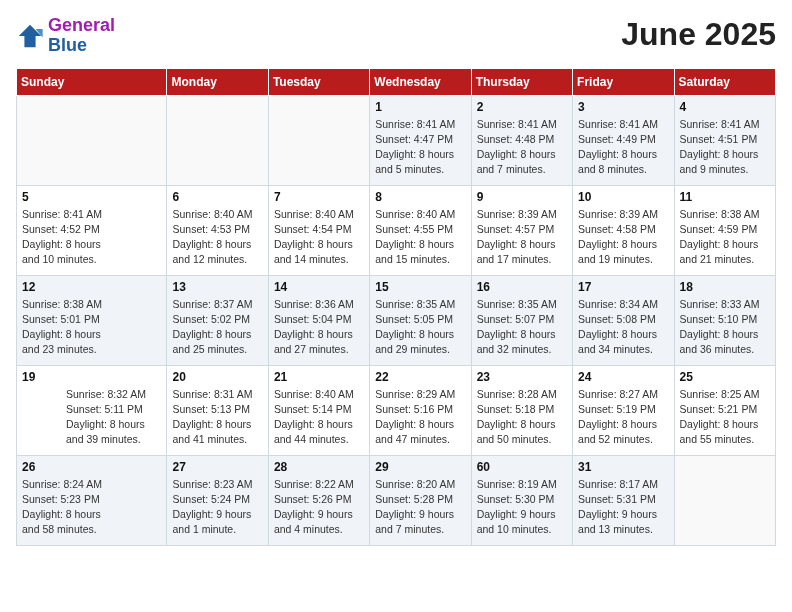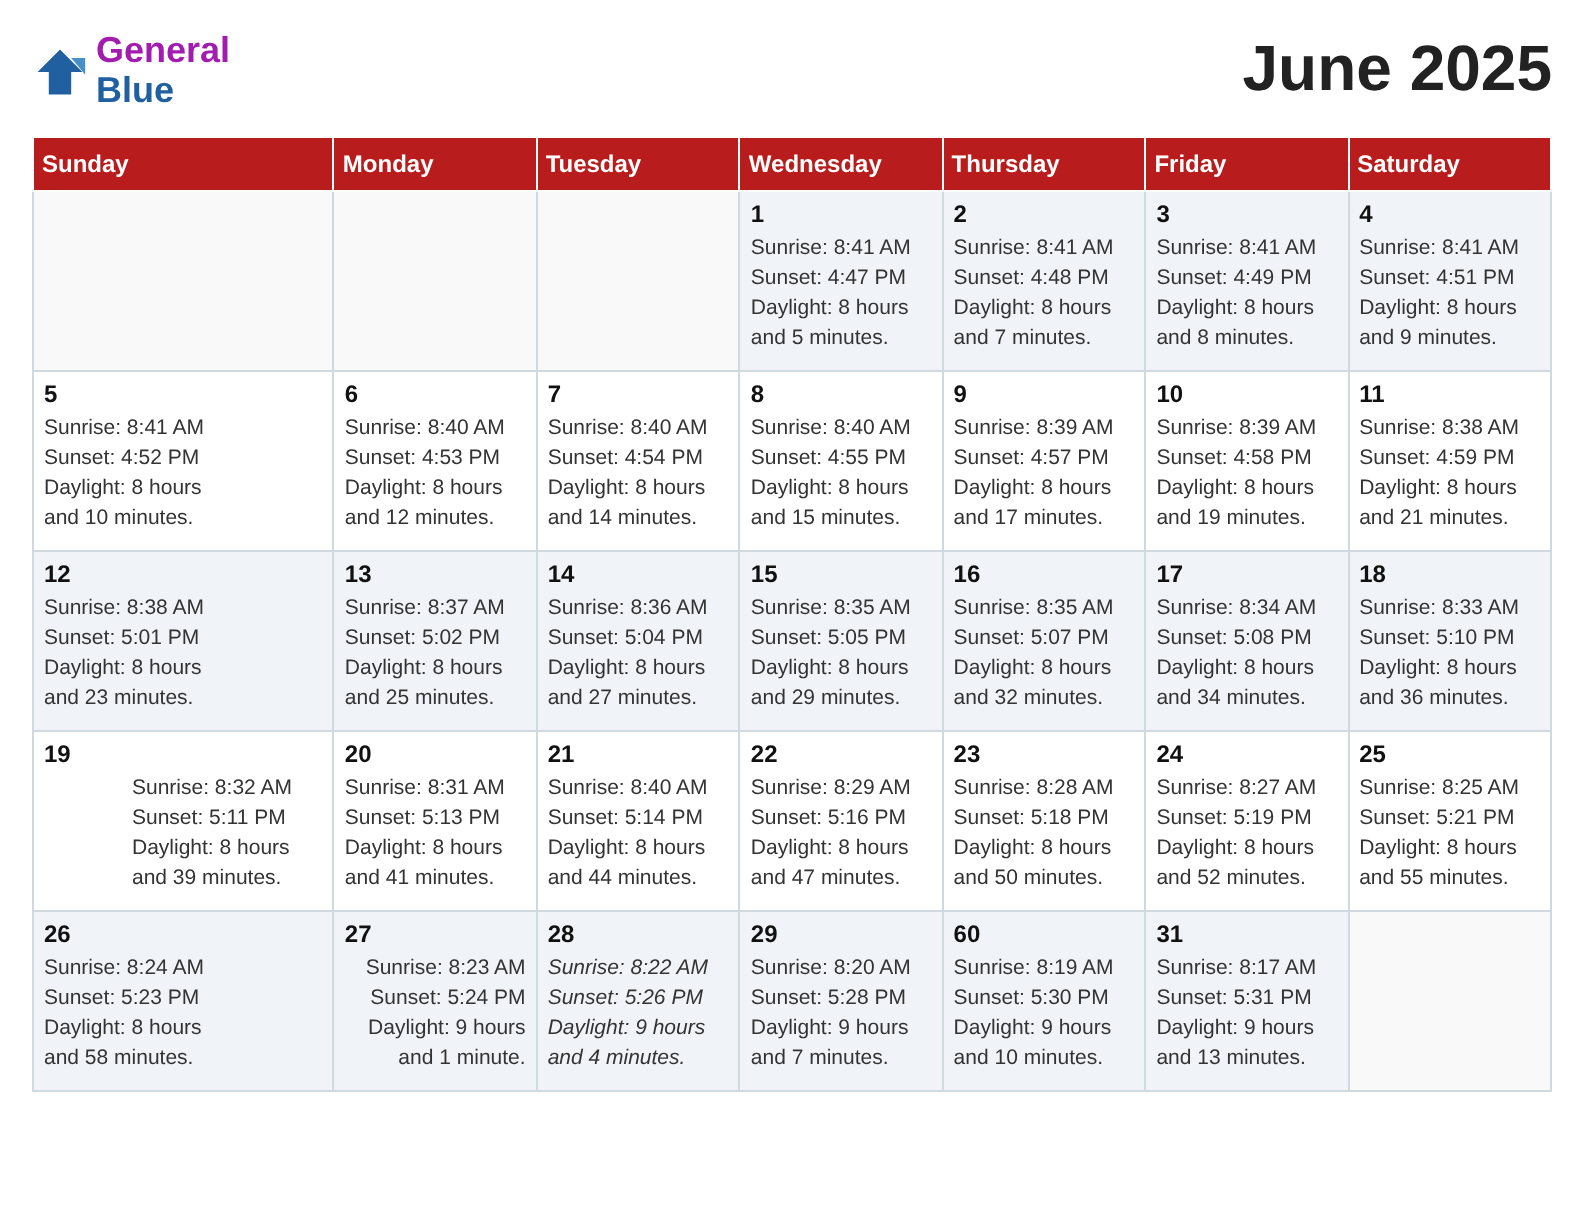--- a/index.html
+++ b/index.html
@@ -308,28 +308,28 @@
       <tr>
         <td>
           <div class="day-number">26</div>
           <div class="day-info" style="white-space: pre-line;">Sunrise: 8:24 AM
 Sunset: 5:23 PM
 Daylight: 8 hours
 and 58 minutes.</div>
         </td>
         <td>
           <div class="day-number">27</div>
-          <div class="day-info" style="white-space: pre-line; text-align: right;">Sunrise: 8:23 AM
+          <div class="day-info" style="white-space: pre-line;">Sunrise: 8:23 AM
 Sunset: 5:24 PM
 Daylight: 9 hours
 and 1 minute.</div>
         </td>
         <td>
           <div class="day-number">28</div>
-          <div class="day-info" style="white-space: pre-line; font-style: italic;">Sunrise: 8:22 AM
+          <div class="day-info" style="white-space: pre-line;">Sunrise: 8:22 AM
 Sunset: 5:26 PM
 Daylight: 9 hours
 and 4 minutes.</div>
         </td>
         <td>
           <div class="day-number">29</div>
           <div class="day-info" style="white-space: pre-line;">Sunrise: 8:20 AM
 Sunset: 5:28 PM
 Daylight: 9 hours
 and 7 minutes.</div>

